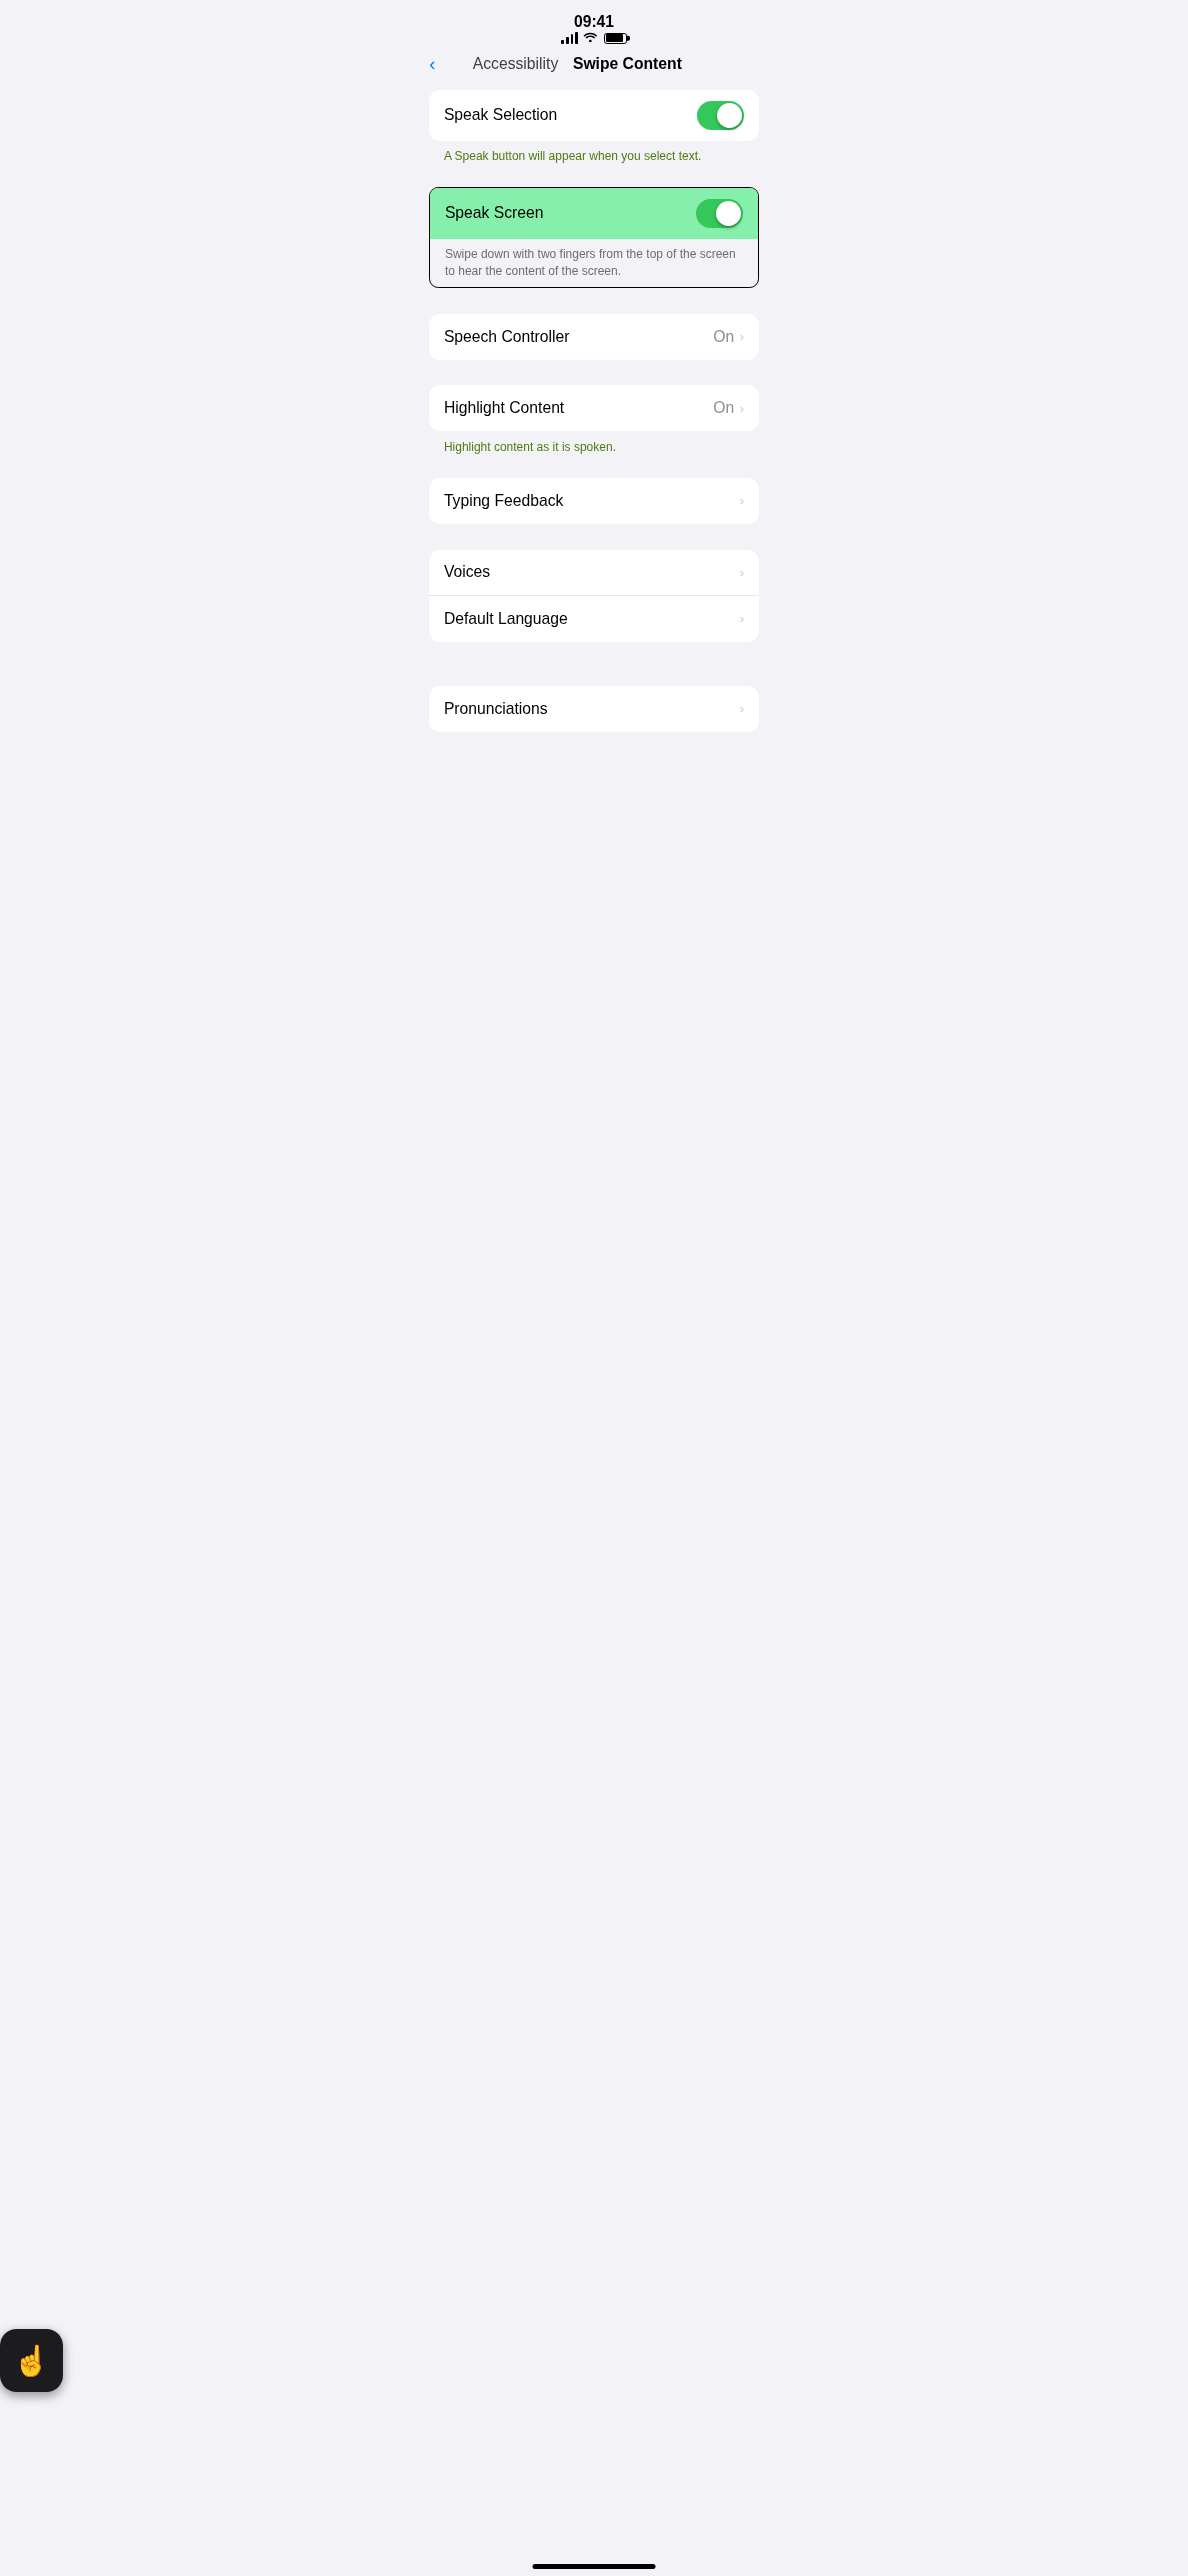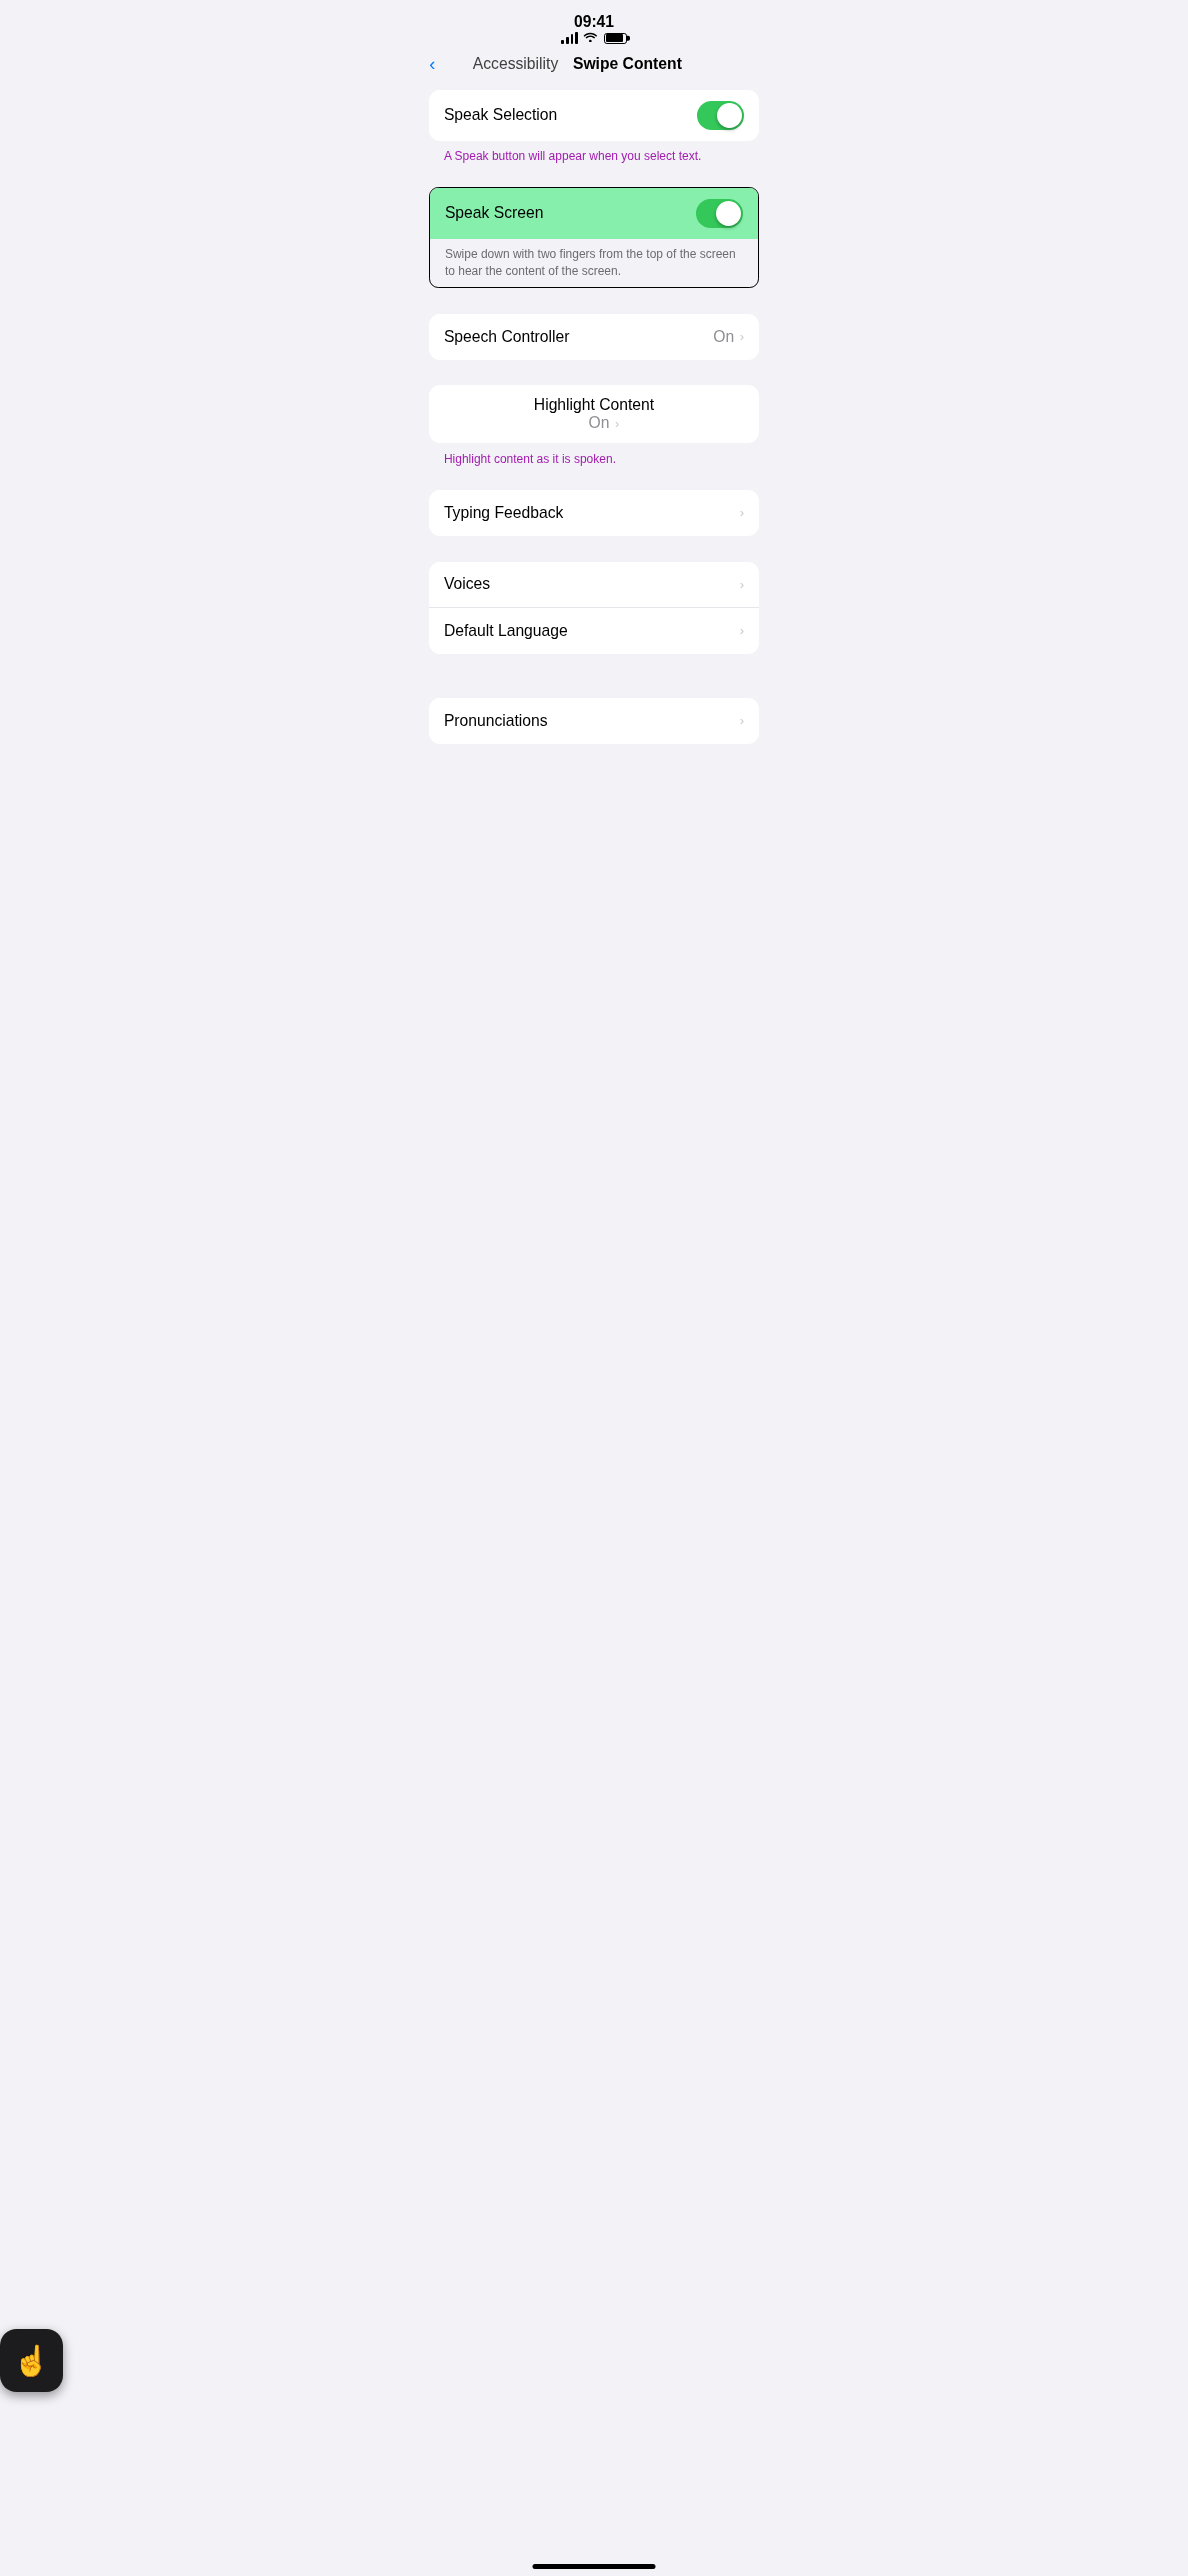--- a/index.html
+++ b/index.html
@@ -134,21 +134,21 @@
     .section-card {
       background: #fff;
       border-radius: 11px;
       overflow: hidden;
       margin-bottom: 0;
     }
 
     .section-footer {
       padding: 7.4px 14.7px 14.7px 14.7px;
       font-size: 12px;
-      color: #a21caf;
+      color: #4d7c0f;
       line-height: 1.4;
     }
 
     
     .settings-row {
       display: flex;
       align-items: center;
       justify-content: space-between;
       padding: 11px 14.7px;
       min-height: 46px;
@@ -392,21 +392,21 @@
           <span class="chevron-right">›</span>
         </div>
       </div>
     </div>
   </div>
 
   <div class="gap-section"></div>
 
   <div class="section-group">
     <div class="section-card">
-      <div class="settings-row" style="border-bottom:none;flex-direction:column;">
+      <div class="settings-row" style="border-bottom:none;">
         <span class="settings-row-label">Highlight Content</span>
         <div class="settings-row-right">
           <span class="settings-row-value">On</span>
           <span class="chevron-right">›</span>
         </div>
       </div>
     </div>
     <div class="section-footer">Highlight content as it is spoken.</div>
   </div>
 

